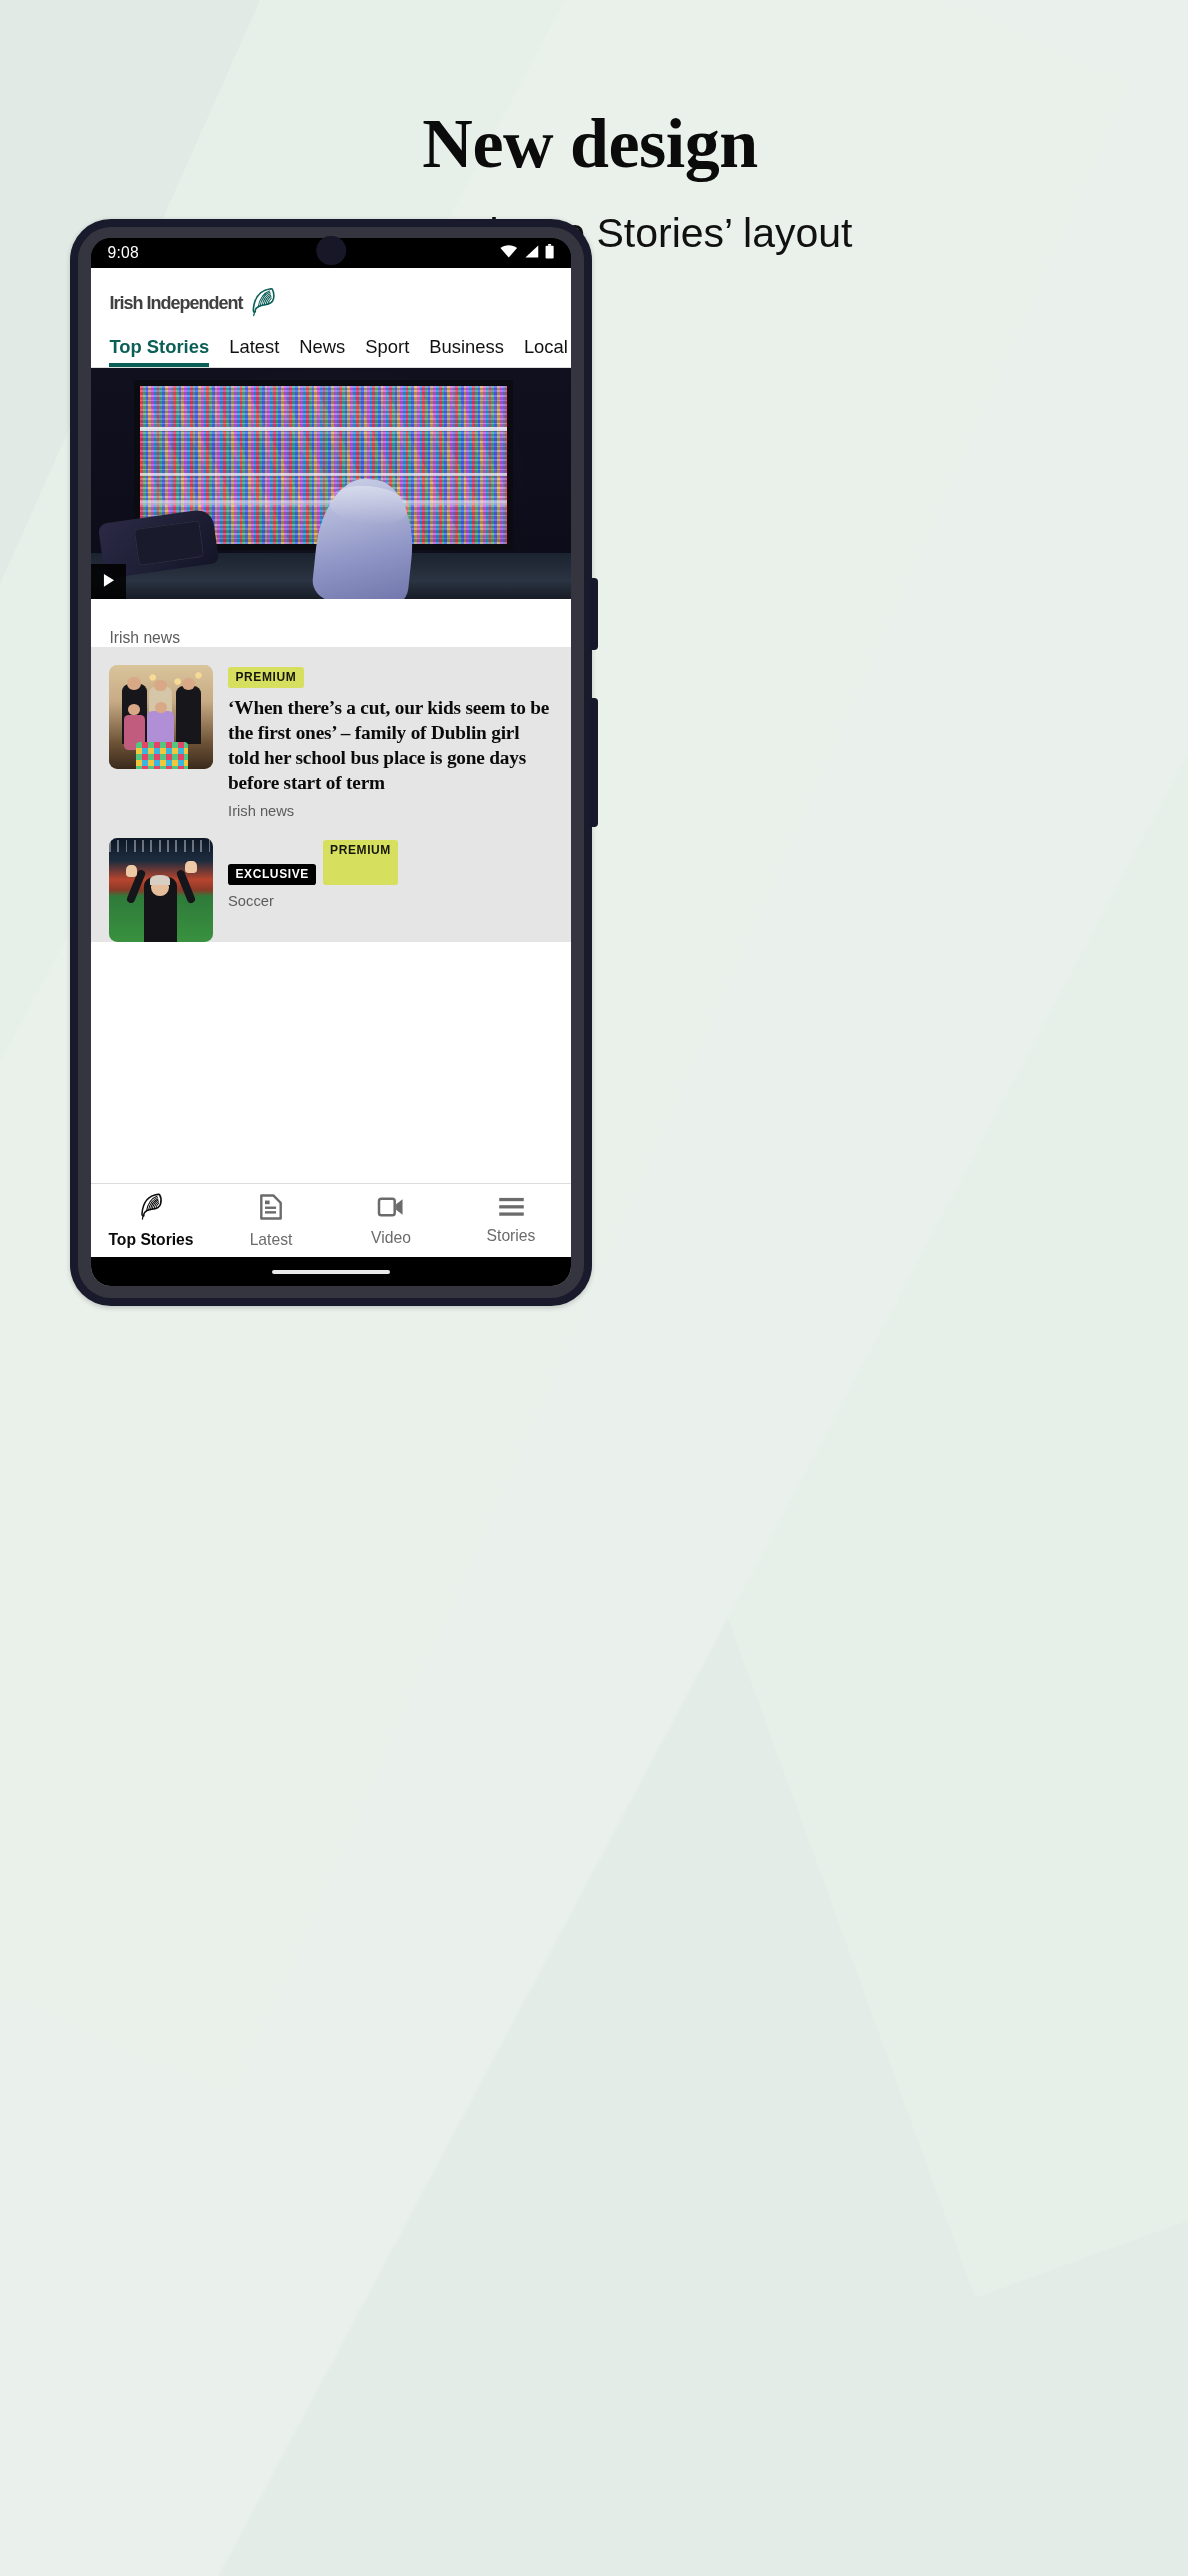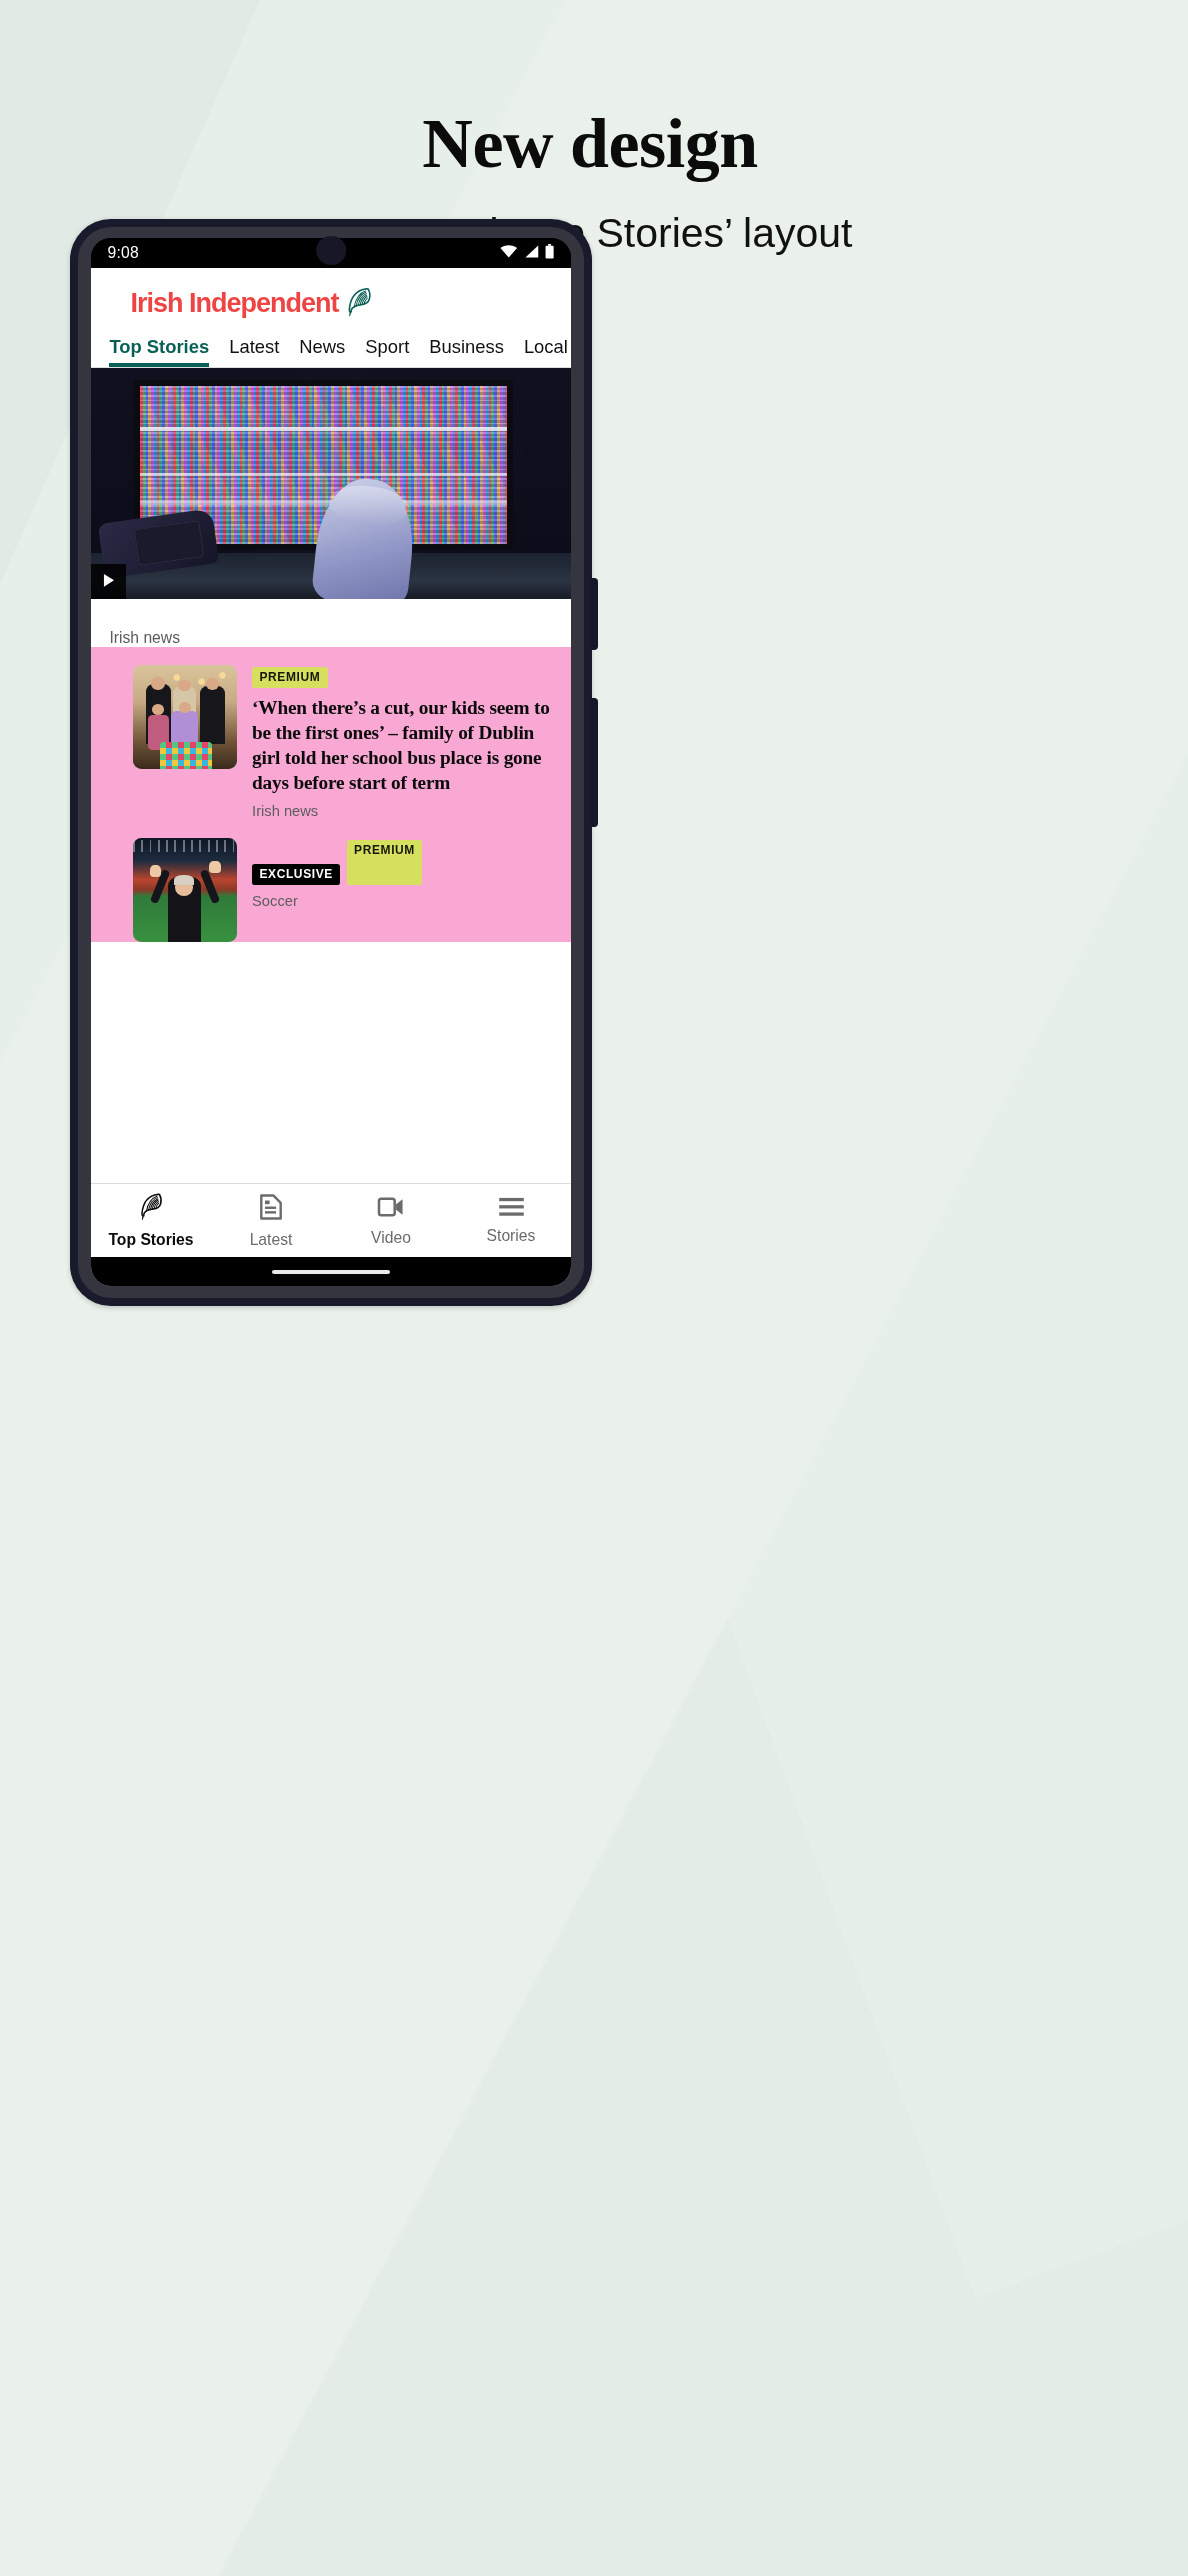--- a/index.html
+++ b/index.html
@@ -127,25 +127,24 @@
     position:relative;
     display:flex; flex-direction:column;
   }
   .masthead{
     padding:19.3px 18.4px 7.4px 18.4px;
     display:flex; align-items:center; gap:7.4px;
   }
   .masthead-text{
     font-family:"Liberation Sans", sans-serif;
     font-weight:700;
-    font-size:27px;
-    color:#ef4444;
+    font-size:18px;
+    color:#404040;
     letter-spacing:-1px;
     white-space:nowrap;
-    margin-left:21px;
   }
   .harp-logo{ display:block; }
 
   
   .navtabs{
     display:flex;
     align-items:flex-end;
     gap:20px;
     padding:0 18.4px;
     border-bottom:0.9px solid #dedede;
@@ -256,21 +255,21 @@
     letter-spacing:-0.3px;
   }
   .kicker{
     font-family:"Liberation Sans", sans-serif;
     font-size:15.7px;
     color:#5c5c5c;
     margin-top:13px;
   }
 
   
-  .story-list{ background:#f9a8d4;padding-left:24px; }
+  .story-list{ background:#e5e5e5; }
   .story{
     display:flex; gap:14.7px;
     padding:18.4px 18.4px 0 18.4px;
   }
   .story-thumb{
     flex:0 0 auto;
     width:104px; height:104px;
     border-radius:8.3px;
     overflow:hidden;
     position:relative;

